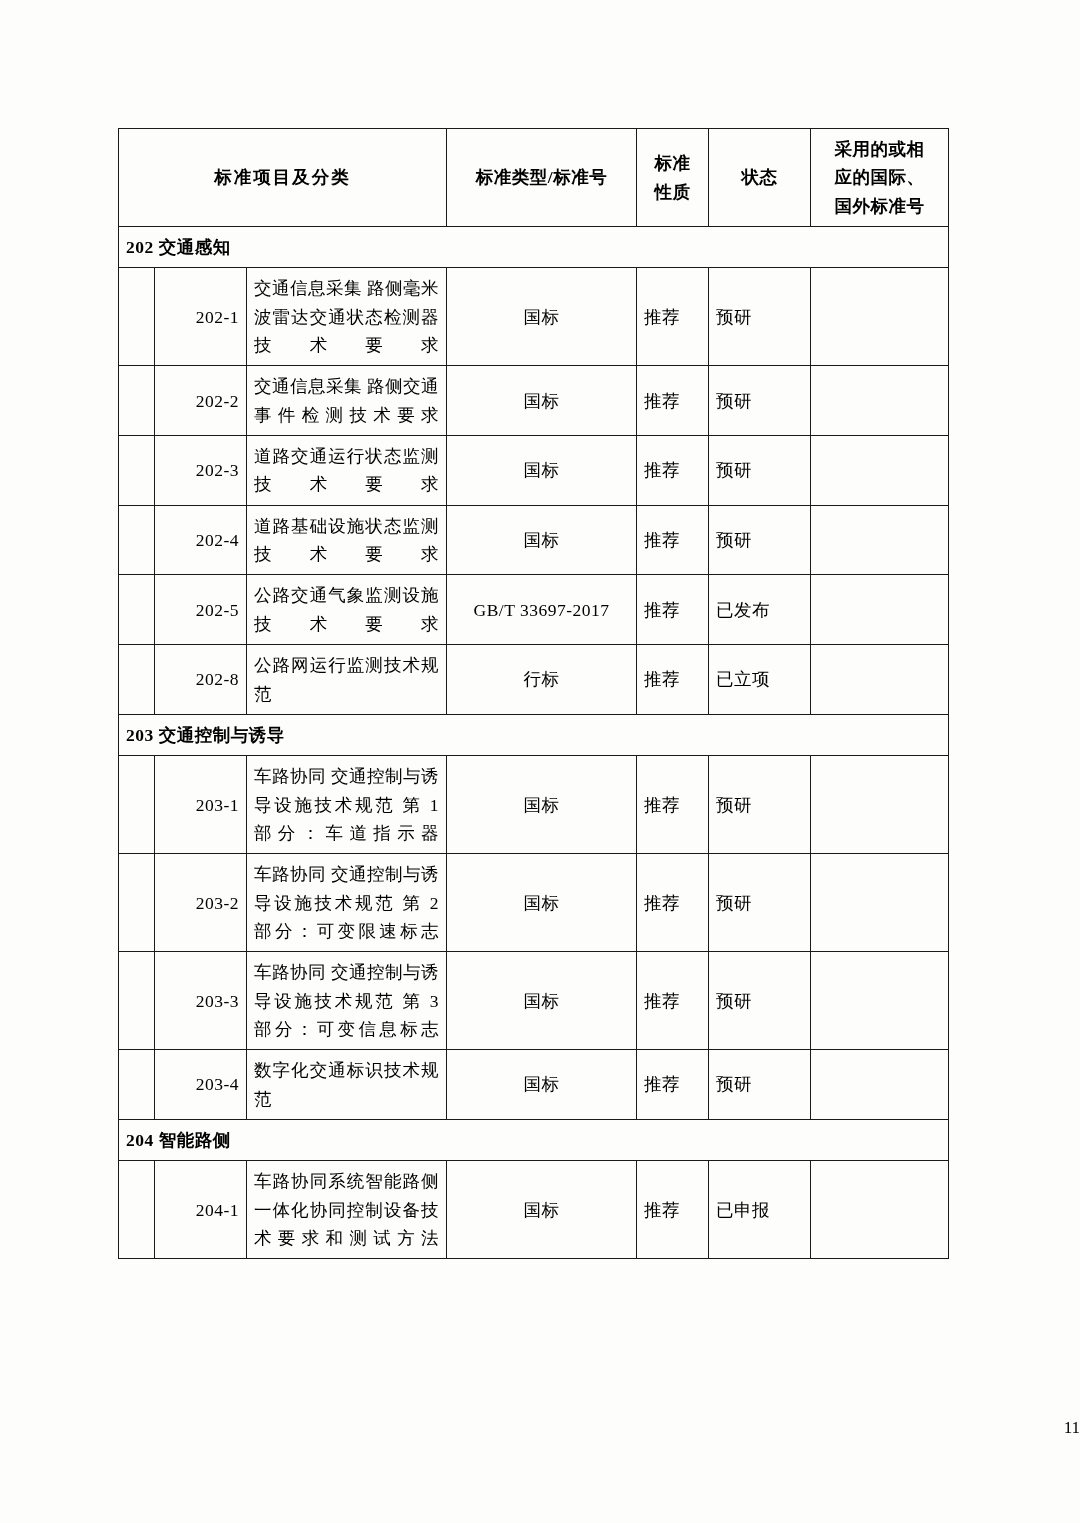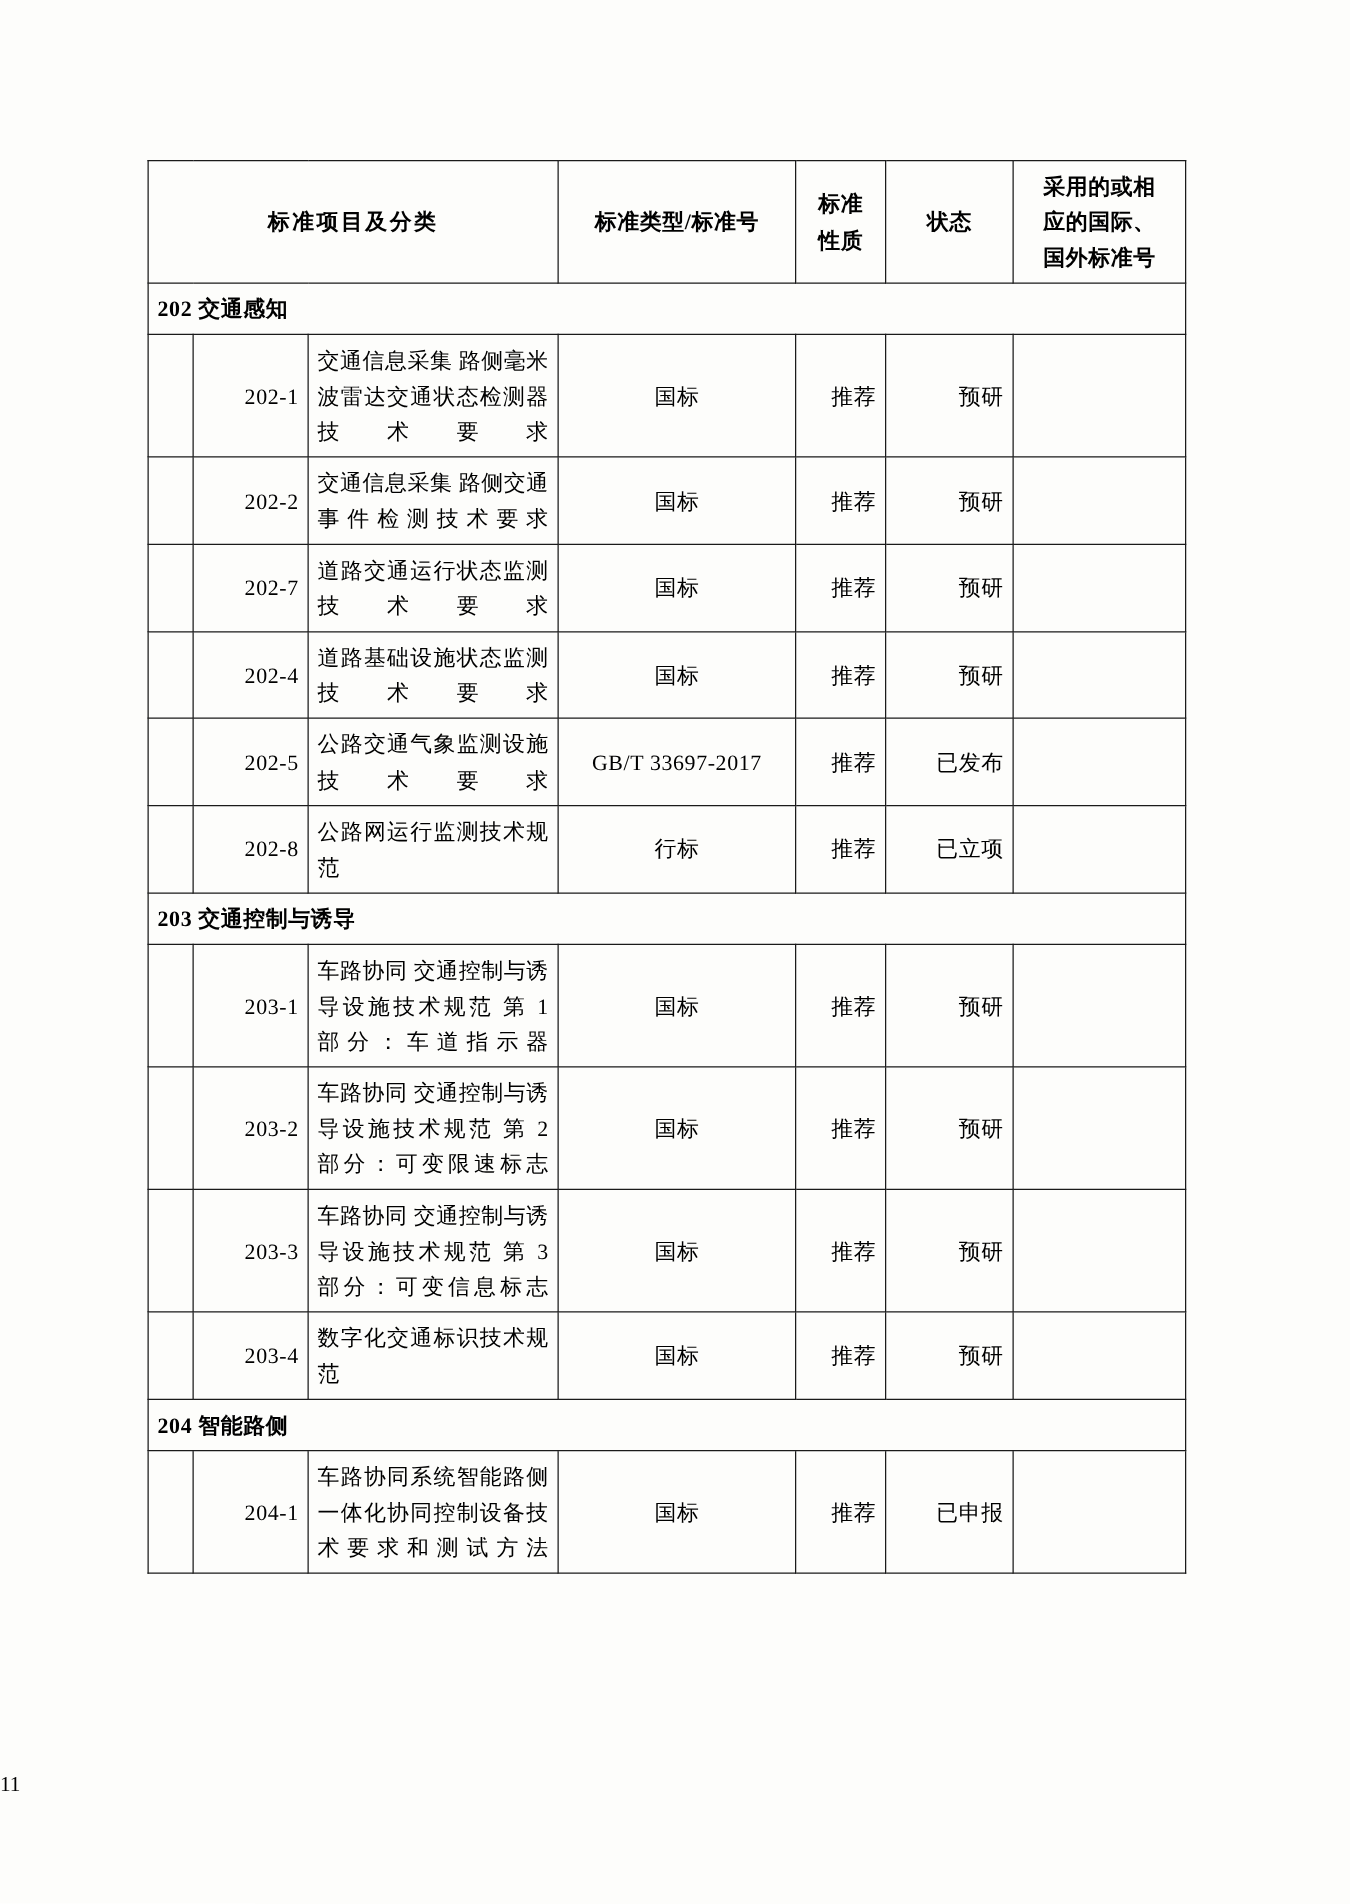--- a/index.html
+++ b/index.html
@@ -75,30 +75,30 @@
     text-align-last: justify;
     padding-left: 9px;
     padding-right: 9px;
   }
   .cell-type {
     text-align: center;
     padding-left: 12px;
     letter-spacing: 0.2px;
   }
   .cell-prop, .cell-status {
-    text-align: right;
+    text-align: left;
     padding-left: 10px;
   }
   .cell-empty { }
   .page-number {
     position: absolute;
     left: 0;
     top: 1418px;
     width: 1080px;
-    text-align: left;
+    text-align: right;
     font-size: 17px;
     font-family: "Liberation Serif", serif;
   }
 </style>
 </head>
 <body>
 
 <div class="page">
 
   <div class="doc-table-wrap">
@@ -150,21 +150,21 @@
           <td class="cell-id">202-2</td>
           <td class="cell-name">交通信息采集  路侧交通事件检测技术要求</td>
           <td class="cell-type">国标</td>
           <td class="cell-prop">推荐</td>
           <td class="cell-status">预研</td>
           <td class="cell-empty"></td>
         </tr>
 
         <tr>
           <td></td>
-          <td class="cell-id">202-7</td>
+          <td class="cell-id">202-3</td>
           <td class="cell-name">道路交通运行状态监测技术要求</td>
           <td class="cell-type">国标</td>
           <td class="cell-prop">推荐</td>
           <td class="cell-status">预研</td>
           <td class="cell-empty"></td>
         </tr>
 
         <tr>
           <td></td>
           <td class="cell-id">202-4</td>

